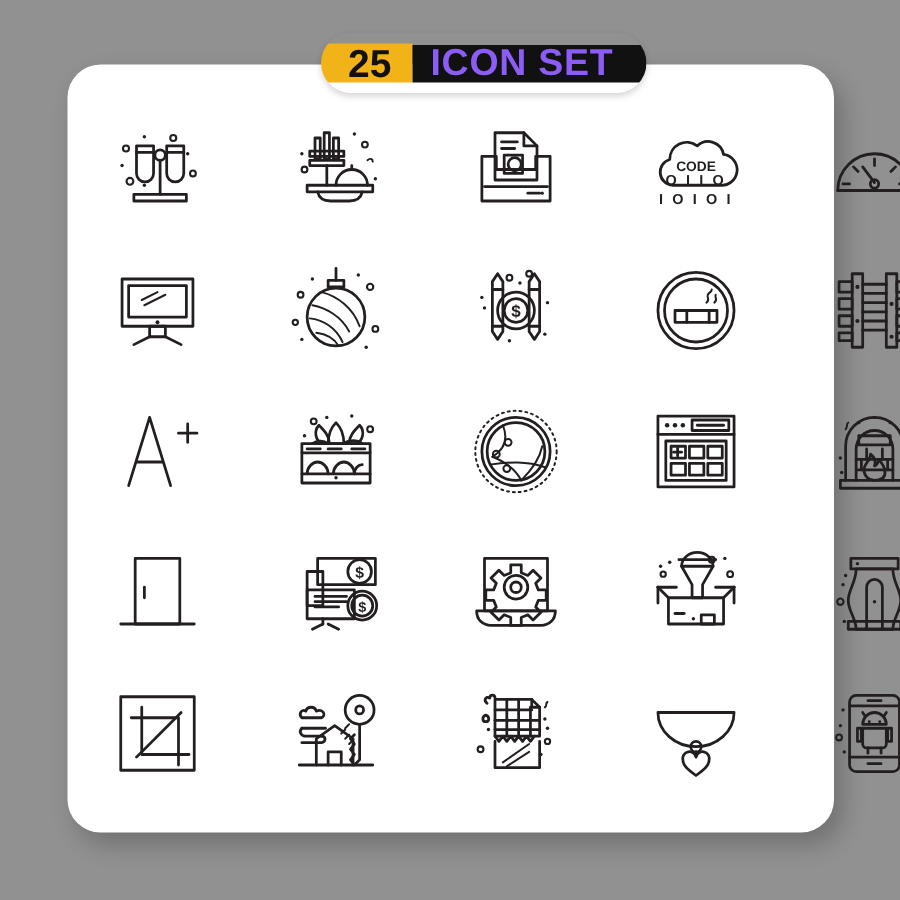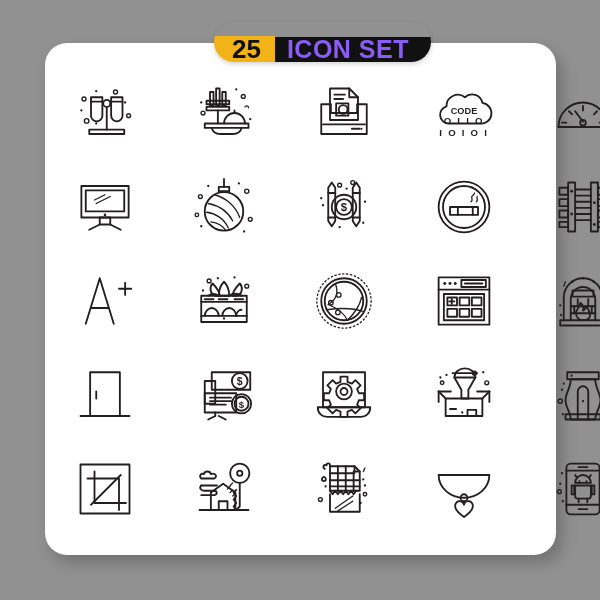--- a/index.html
+++ b/index.html
@@ -31,21 +31,21 @@
     box-shadow: 6px 8px 16px rgba(0,0,0,0.22);
   }
 
   
   .badge {
     position: absolute;
     left: 214px;
     top: 22px;
     height: 40px;
     display: flex;
-    align-items: flex-end;
+    align-items: center;
     border-radius: 20px;
     overflow: hidden;
     z-index: 5;
     box-shadow: 0 2px 5px rgba(0,0,0,0.18);
   }
   .badge-count {
     background: #F2B319;
     color: #111111;
     font-size: 26px;
     font-weight: bold;

